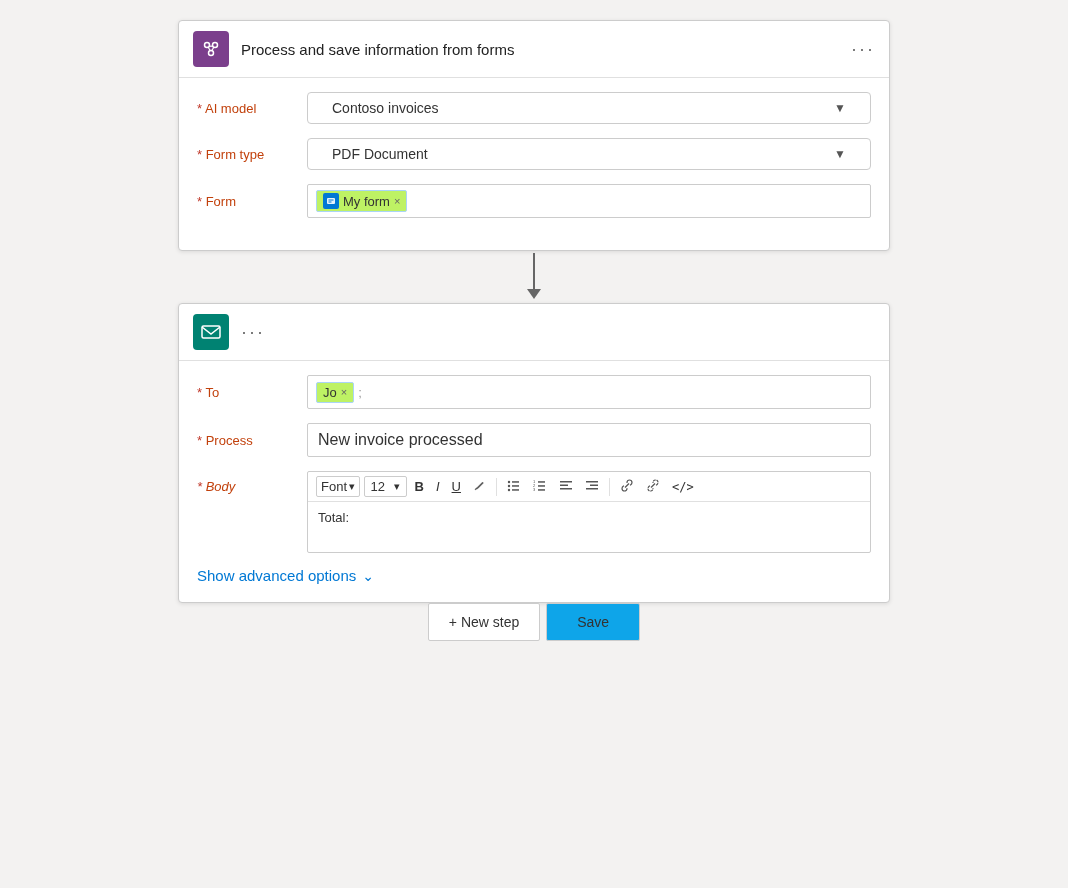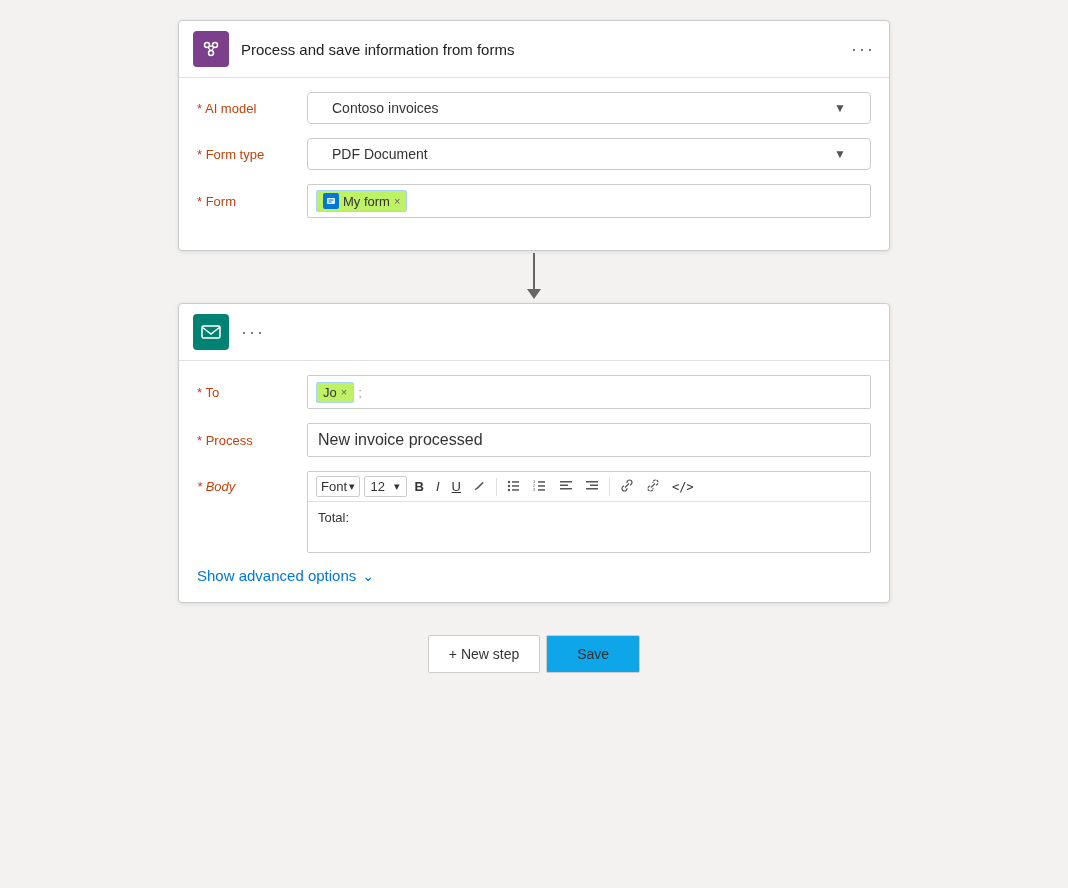--- a/index.html
+++ b/index.html
@@ -221,21 +221,20 @@
       cursor: pointer;
     }
     .advanced-options span {
       color: #0078d4;
       font-size: 15px;
     }
     
     .bottom-actions {
       display: flex;
       gap: 6px;
-      margin-top: 32px;
     }
     .btn-new-step {
       border: 1px solid #ccc;
       background: #fff;
       padding: 10px 20px;
       border-radius: 2px;
       cursor: pointer;
       font-size: 14px;
       color: #333;
     }

